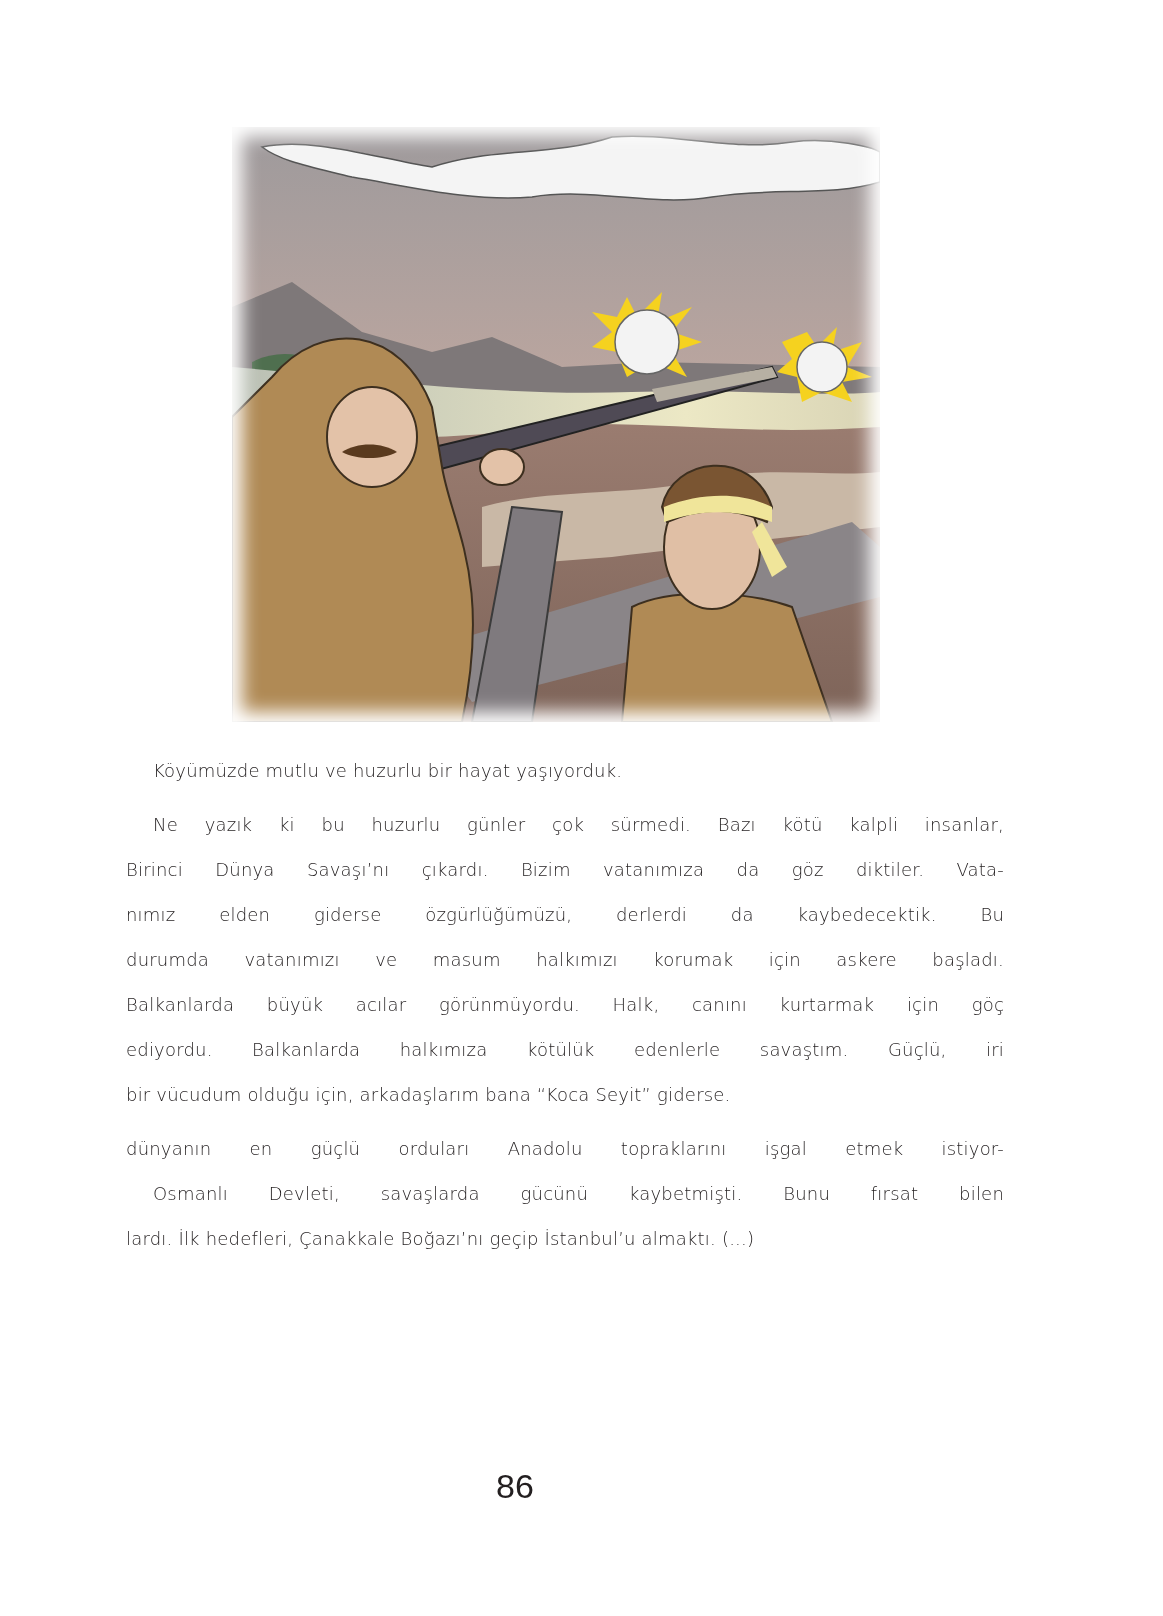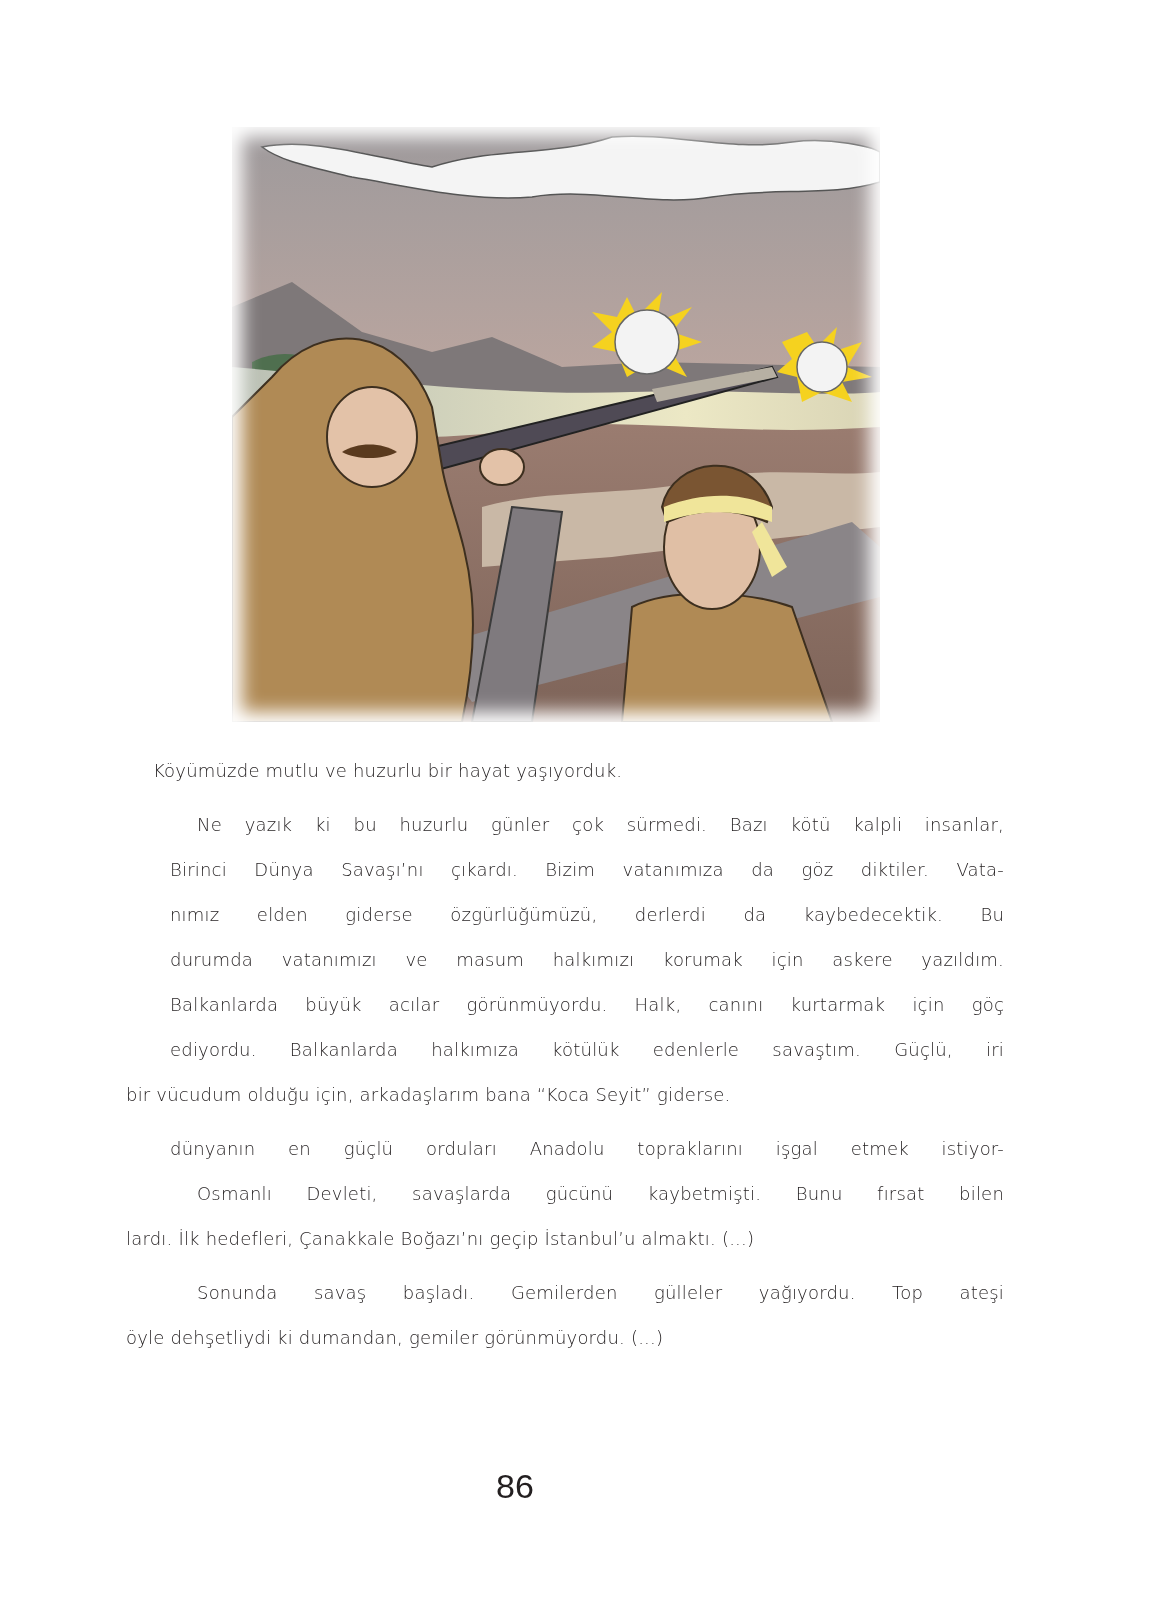--- a/index.html
+++ b/index.html
@@ -6,21 +6,21 @@
   body { width:1163px; height:1616px; position:relative; overflow:hidden;
          font-family:"DejaVu Sans", sans-serif; color:#231f20; }
   .illustration { position:absolute; left:232px; top:127px; width:648px; height:595px;
                   overflow:hidden; }
   .illustration svg { width:100%; height:100%; display:block; }
   .fade { position:absolute; inset:0; pointer-events:none;
           box-shadow: inset 0 0 18px 10px #ffffff; }
   .text-block { position:absolute; left:126px; top:748px; width:878px; }
   .line { font-size:18px; line-height:45px; height:45px; white-space:nowrap;
           letter-spacing:0.2px; font-weight:300; }
-  .justify { text-align:justify; text-align-last:justify;margin-left:44px; }
+  .justify { text-align:justify; text-align-last:justify; }
   .indent { padding-left:27px; }
   .para { margin-bottom:9px; }
   .page-number { position:absolute; left:0; width:1030px; top:1467px; text-align:center;
                  font-size:34px; font-family:"Liberation Sans", sans-serif; color:#231f20; }
 </style>
 </head>
 <body>
 
 <div class="illustration">
   <svg viewBox="0 0 648 595" preserveAspectRatio="none">
@@ -82,29 +82,25 @@
 </div>
 
 <div class="text-block">
   <div class="para">
     <div class="line indent">Köyümüzde mutlu ve huzurlu bir hayat yaşıyorduk.</div>
   </div>
   <div class="para">
     <div class="line indent justify">Ne yazık ki bu huzurlu günler çok sürmedi. Bazı kötü kalpli insanlar,</div>
     <div class="line justify">Birinci Dünya Savaşı’nı çıkardı. Bizim vatanımıza da göz diktiler. Vata-</div>
     <div class="line justify">nımız elden giderse özgürlüğümüzü, derlerdi da kaybedecektik. Bu</div>
-    <div class="line justify">durumda vatanımızı ve masum halkımızı korumak için askere yazıldım.</div>
+    <div class="line justify">durumda vatanımızı ve masum halkımızı korumak için askere başladı.</div>
     <div class="line justify">Balkanlarda büyük acılar görünmüyordu. Halk, canını kurtarmak için göç</div>
     <div class="line justify">ediyordu. Balkanlarda halkımıza kötülük edenlerle savaştım. Güçlü, iri</div>
     <div class="line">bir vücudum olduğu için, arkadaşlarım bana “Koca Seyit” giderse.</div>
   </div>
   <div class="para">
     <div class="line justify">dünyanın en güçlü orduları Anadolu topraklarını işgal etmek istiyor-</div>
     <div class="line indent justify">Osmanlı Devleti, savaşlarda gücünü kaybetmişti. Bunu fırsat bilen</div>
     <div class="line">lardı. İlk hedefleri, Çanakkale Boğazı’nı geçip İstanbul’u almaktı. (...)</div>
   </div>
-  <div class="para">
-    <div class="line indent justify">Sonunda savaş başladı. Gemilerden gülleler yağıyordu. Top ateşi</div>
-    <div class="line">öyle dehşetliydi ki dumandan, gemiler görünmüyordu. (...)</div>
-  </div>
 </div>
 
 <div class="page-number">86</div>
 
 </body></html>

